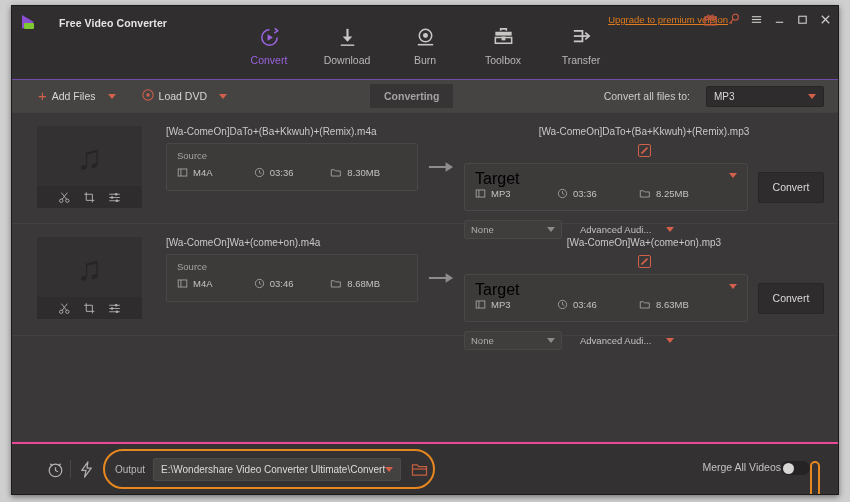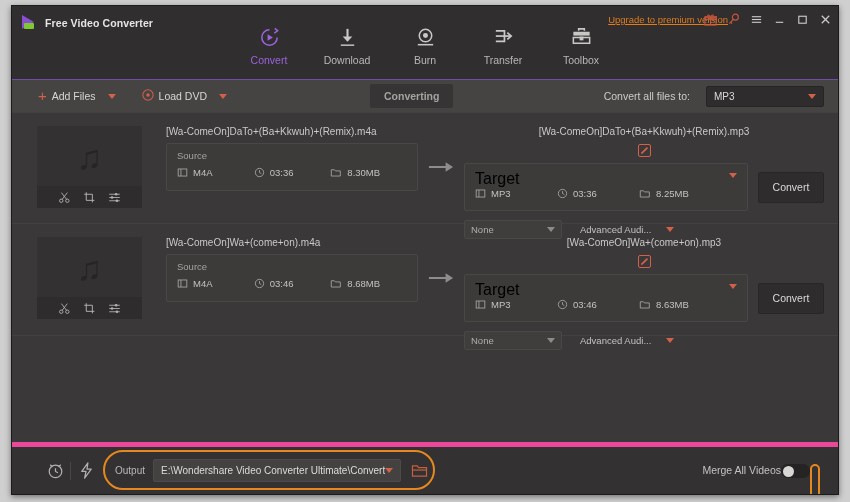--- a/index.html
+++ b/index.html
@@ -8,21 +8,21 @@
 
   .app{
     position:absolute;left:11px;top:5px;width:828px;height:490px;
     background:#3a3838;border:1px solid #1c1b1b;
     box-shadow:0 2px 6px rgba(0,0,0,.45);
     display:flex;flex-direction:column;overflow:hidden;
   }
 
   
   .topbar{position:relative;height:74px;background:#302e2e;flex:0 0 auto;}
-  .brand{position:absolute;left:10px;top:9px;display:flex;align-items:center;gap:6px;}
+  .brand{position:absolute;left:10px;top:9px;display:flex;align-items:center;gap:20px;}
   .brand-logo{width:17px;height:15px;position:relative;}
   .brand-logo .tri{
     position:absolute;left:0;top:0;width:0;height:0;
     border-top:7px solid transparent;border-bottom:7px solid transparent;
     border-left:12px solid #8a4fd1;
   }
   .brand-logo .grn{position:absolute;left:2px;top:8px;width:10px;height:6px;background:#7ec832;border-radius:1px;}
   .brand-title{color:#e6e4e4;font-size:10.5px;font-weight:bold;letter-spacing:.1px;}
 
   .upgrade{
@@ -96,21 +96,21 @@
   .subrow{display:flex;align-items:center;gap:14px;margin-top:9px;}
   .ddsm{
     width:98px;height:19px;background:#403d3d;border:1px solid #4a4747;border-radius:2px;
     display:flex;align-items:center;justify-content:space-between;padding:0 6px;cursor:pointer;
   }
   .ddsm .v{font-size:9.5px;color:#b0adad;}
   .ddsm2{width:102px;height:19px;display:flex;align-items:center;justify-content:space-between;padding:0 4px;cursor:pointer;}
   .ddsm2 .v{font-size:9.5px;color:#c4c1c1;}
 
   
-  .bottom{position:relative;height:52px;background:#333131;border-top:5px solid #ec4899;flex:0 0 auto;display:flex;align-items:center;}
+  .bottom{position:relative;height:52px;background:#333131;border-top:2px solid #ec4899;flex:0 0 auto;display:flex;align-items:center;}
   .b-icons{display:flex;align-items:center;gap:0;padding-left:28px;}
   .b-ic{width:30px;display:flex;align-items:center;justify-content:center;cursor:pointer;}
   .divider{width:1px;height:18px;background:#4a4747;}
 
   .outwrap{position:relative;margin-left:14px;display:flex;align-items:center;}
   .out-ellipse{
     position:absolute;left:-12px;top:-9px;width:332px;height:40px;
     border:2px solid #e6881f;border-radius:20px;pointer-events:none;
   }
   .out-lab{font-size:10px;color:#bab7b7;margin-right:8px;}
@@ -222,37 +222,37 @@
               <circle cx="12" cy="10" r="6.5" fill="none" stroke="#cac7c7" stroke-width="1.6"></circle>
               <circle cx="12" cy="10" r="2.6" fill="#cac7c7"></circle>
               <line x1="4" y1="19.5" x2="20" y2="19.5" stroke="#cac7c7" stroke-width="1.6"></line>
             </svg>
         </span>
         <span class="lbl">Burn</span>
       </div>
       <div class="navitem">
         <span class="ico">
           <svg width="23" height="23" viewBox="0 0 24 24">
-              <path d="M4 5 L13 5 L13 16 L4 16" fill="none" stroke="#cac7c7" stroke-width="1.8"></path>
-              <line x1="4" y1="10.5" x2="19" y2="10.5" stroke="#cac7c7" stroke-width="1.8"></line>
-              <path d="M16 7 L20 10.5 L16 14" fill="none" stroke="#cac7c7" stroke-width="1.8"></path>
-            </svg>
-        </span>
-        <span class="lbl">Transfer</span>
-      </div>
-      <div class="navitem">
-        <span class="ico">
-          <svg width="23" height="23" viewBox="0 0 24 24">
               <path d="M9 5 L9 3 L15 3 L15 5" fill="none" stroke="#cac7c7" stroke-width="1.6"></path>
               <rect x="3.5" y="6" width="17" height="4" fill="#cac7c7"></rect>
               <rect x="3.5" y="12" width="17" height="6" fill="none" stroke="#cac7c7" stroke-width="1.6"></rect>
               <rect x="10" y="11" width="4" height="4" fill="#cac7c7"></rect>
             </svg>
         </span>
         <span class="lbl">Toolbox</span>
+      </div>
+      <div class="navitem">
+        <span class="ico">
+          <svg width="23" height="23" viewBox="0 0 24 24">
+              <path d="M4 5 L13 5 L13 16 L4 16" fill="none" stroke="#cac7c7" stroke-width="1.8"></path>
+              <line x1="4" y1="10.5" x2="19" y2="10.5" stroke="#cac7c7" stroke-width="1.8"></line>
+              <path d="M16 7 L20 10.5 L16 14" fill="none" stroke="#cac7c7" stroke-width="1.8"></path>
+            </svg>
+        </span>
+        <span class="lbl">Transfer</span>
       </div>
     </div>
 
     <div class="navline"></div>
   </div>
 
   <div class="toolbar">
     <div class="tb-left">
       <div class="tbbtn">
         <span class="plus">+</span>

